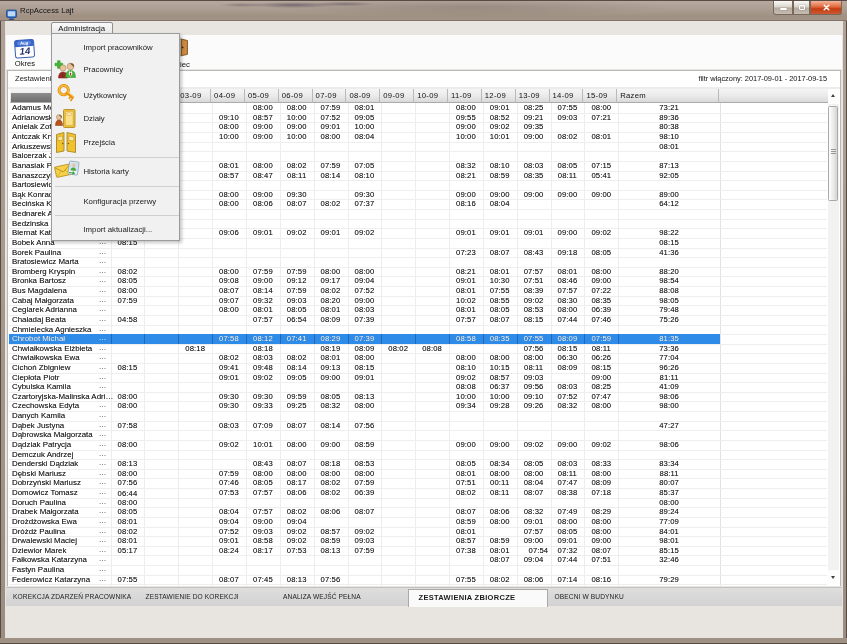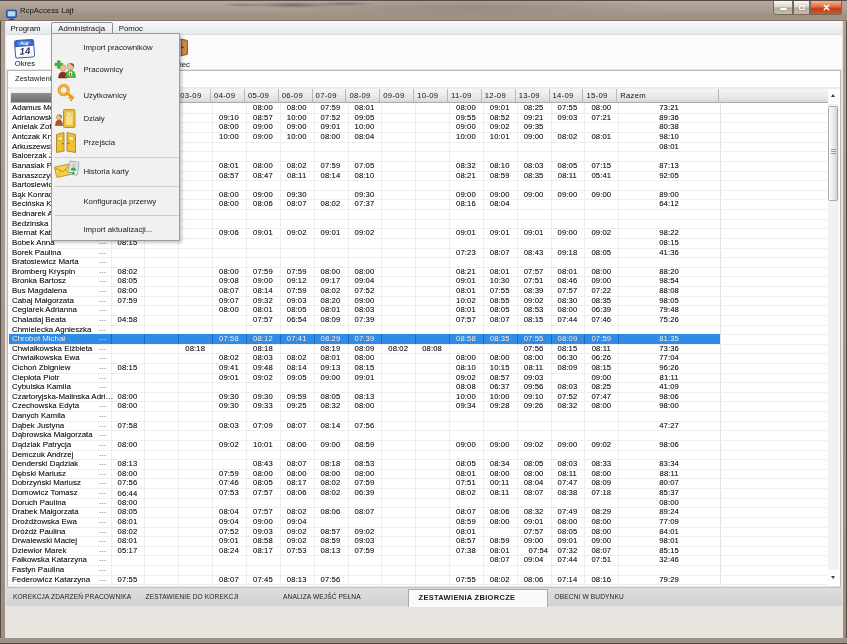--- a/index.html
+++ b/index.html
@@ -113,24 +113,20 @@
     <div id="btnclose" class="capbtn">
         <svg style="position:absolute;left:12px;top:3.2px" width="7" height="7" viewBox="0 0 7 7">
           <path d="M1.2 1.2 L5.8 5.8 M5.8 1.2 L1.2 5.8" stroke="#fff" stroke-width="1.5" stroke-linecap="round"></path>
         </svg>
       </div>
   </div>
   <div id="lborder"></div>
     <div id="rborder"></div>
     <div id="bborder"></div>
 
-  <div id="menubar">
-    <div class="mbitem" style="left:5.1px">Program</div>
-    <div class="mbitem" style="left:113.2px">Pomoc</div>
-  </div>
   <div id="mbadmin">Administracja</div>
 
   <div id="toolbar">
     <div style="position:absolute;left:8.5px;top:2.5px">
       <svg width="21" height="21" viewBox="0 0 21 21">
         <g transform="rotate(-4 10 10)">
         <rect x="1" y="2" width="19" height="17.5" rx="2" fill="#fff" stroke="#3a5fae" stroke-width="1"></rect>
         <path d="M1 4 a2 2 0 0 1 2-2 h15 a2 2 0 0 1 2 2 v4.5 h-19 z" fill="#3565c8"></path>
         <rect x="3.4" y="3.1" width="14" height="4" rx="2" fill="#5b86dd"></rect>
         <text x="10.5" y="6.6" font-size="4.2" fill="#fff" text-anchor="middle" font-weight="bold" font-family="Liberation Sans">Aug</text>
@@ -145,20 +141,21 @@
         <path d="M13.5 1 L19.5 2.5 V16.3 L13.5 17.8 Z" fill="#c07a35" stroke="#7c4a16" stroke-width="0.8"></path>
         <path d="M14.2 2 L18.8 3.2 V15.6 L14.2 16.7 Z" fill="#ca8a45"></path>
         <circle cx="14.6" cy="9.4" r="0.9" fill="#3a250e"></circle>
       </svg>
     </div>
     <div id="koniec-label">Koniec</div>
   </div>
 
   <div id="panel"></div>
   <div id="zestaw">Zestawienia zbiorcze</div>
+  <div id="filtr">filtr włączony: 2017-09-01 - 2017-09-15</div>
 
   <div id="lv">
     <div style="position:absolute;left:0;top:0;width:832.5px;height:1.6px;background:#ececec"></div>
     <div id="hfill"></div>
     <div class="hc" style="left:2px;width:101.1px"></div>
       <div style="position:absolute;left:3px;top:5.6px;width:99.5px;height:9.4px;background:linear-gradient(#8e8e8e,#6d6d6d)"></div>
       <div class="hc" style="left:103.1px;width:32.9px">01-09</div>
       <div class="hc" style="left:136.9px;width:32.9px">02-09</div>
       <div class="hc" style="left:170.8px;width:32.9px">03-09</div>
       <div class="hc" style="left:204.6px;width:32.9px">04-09</div>

